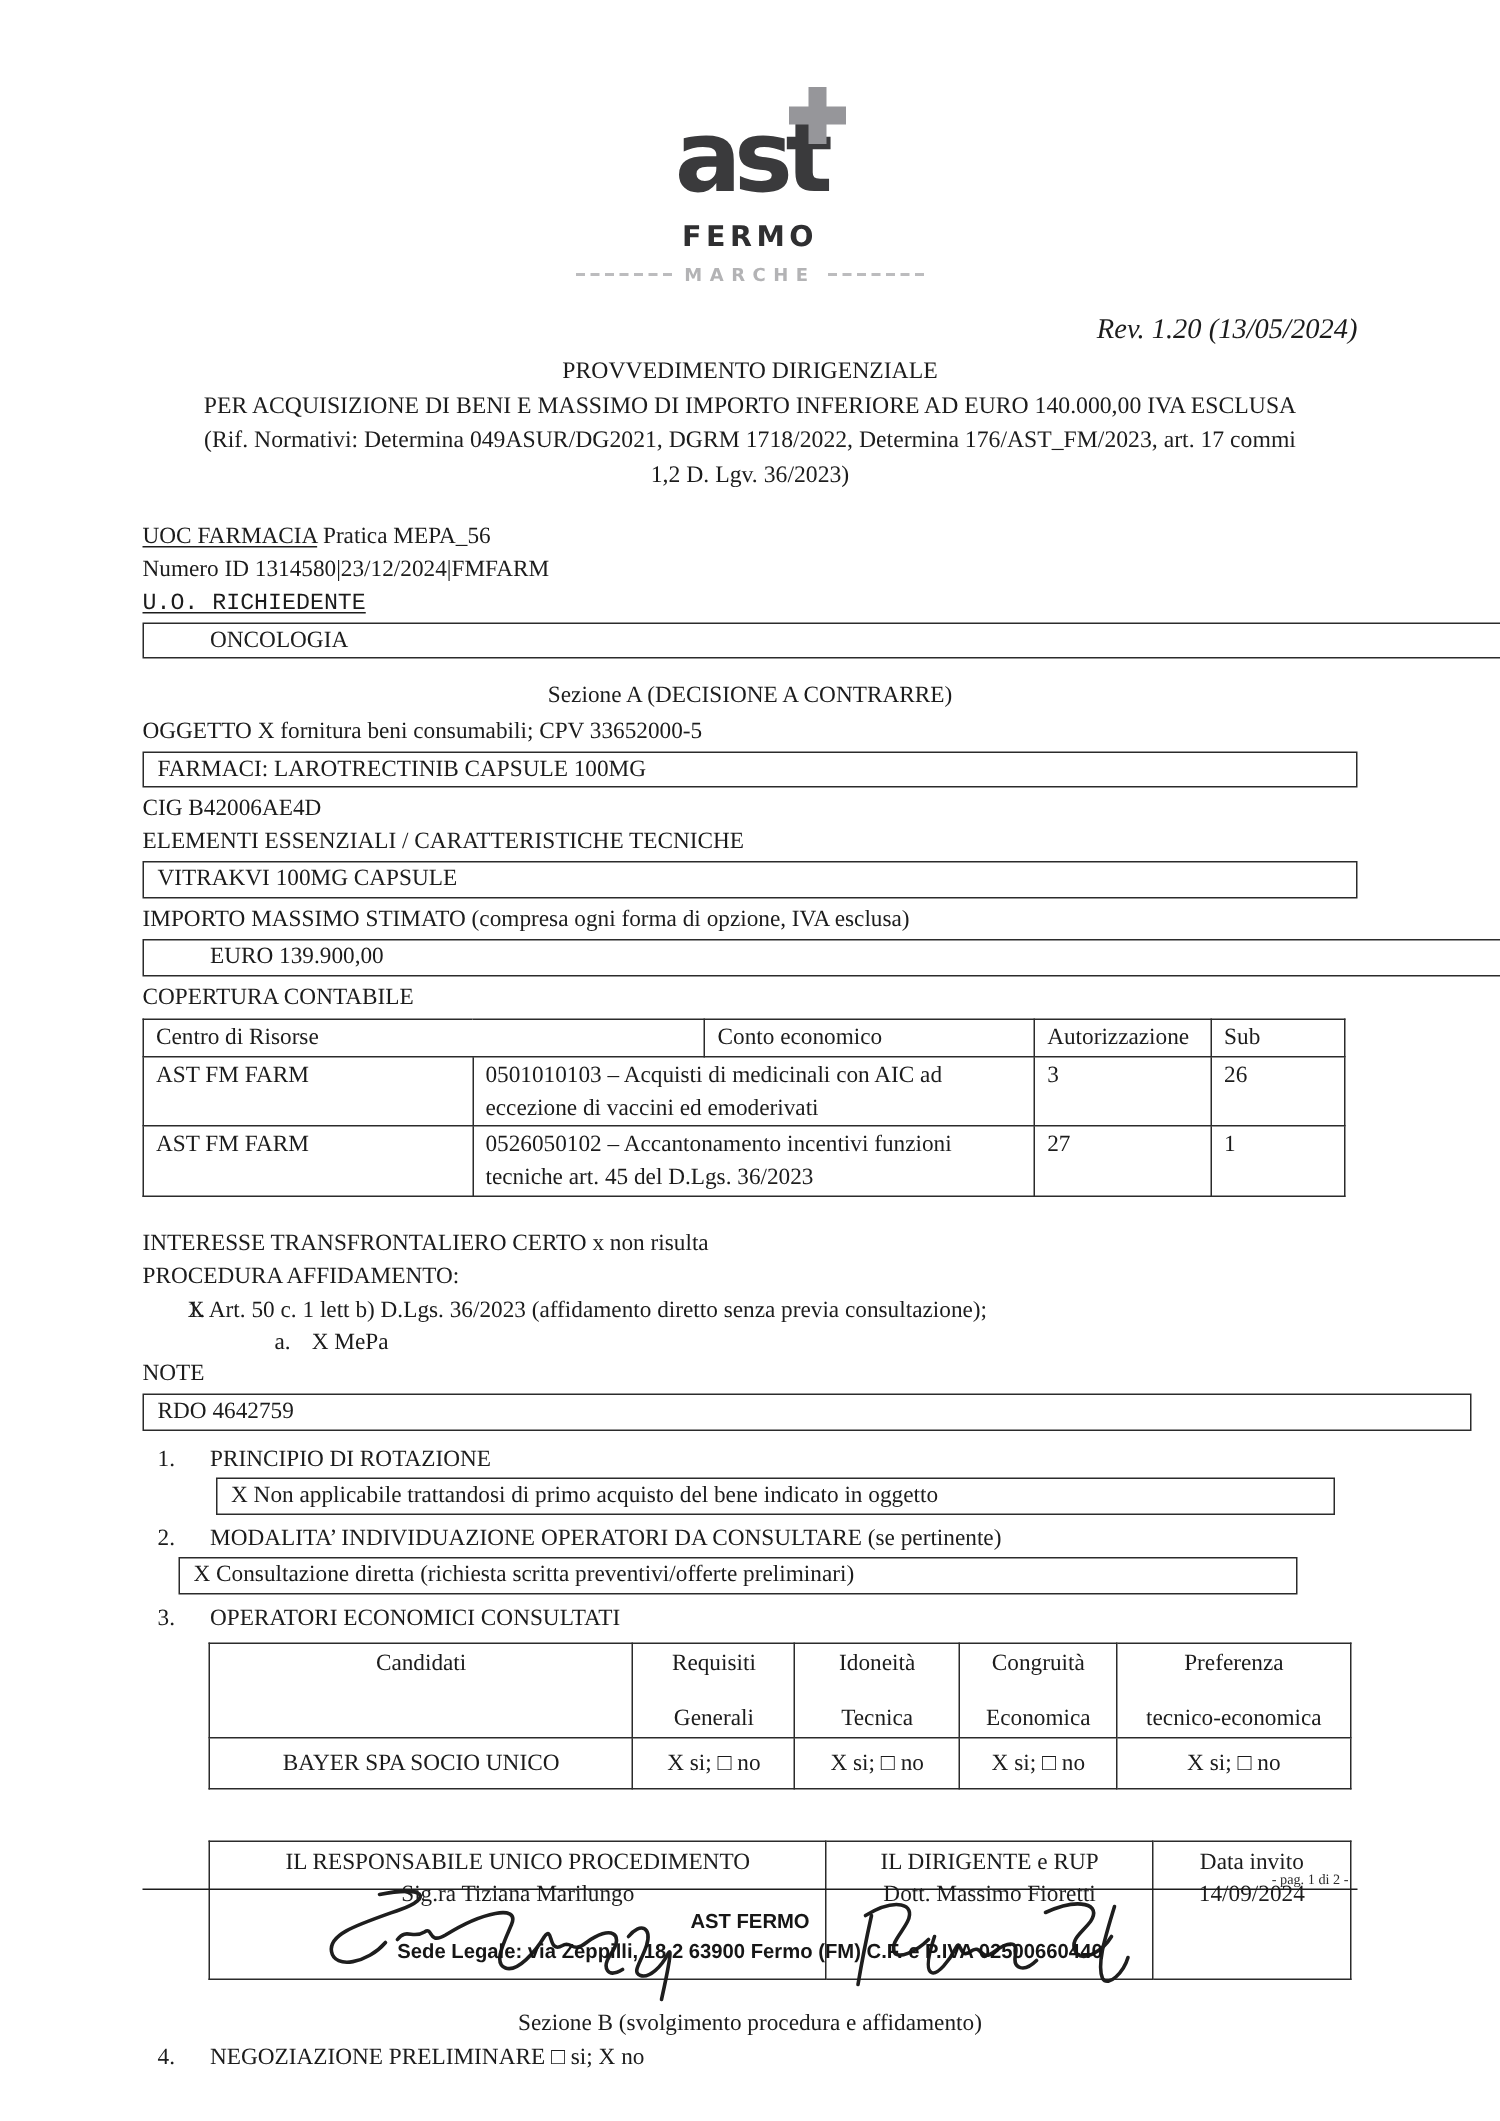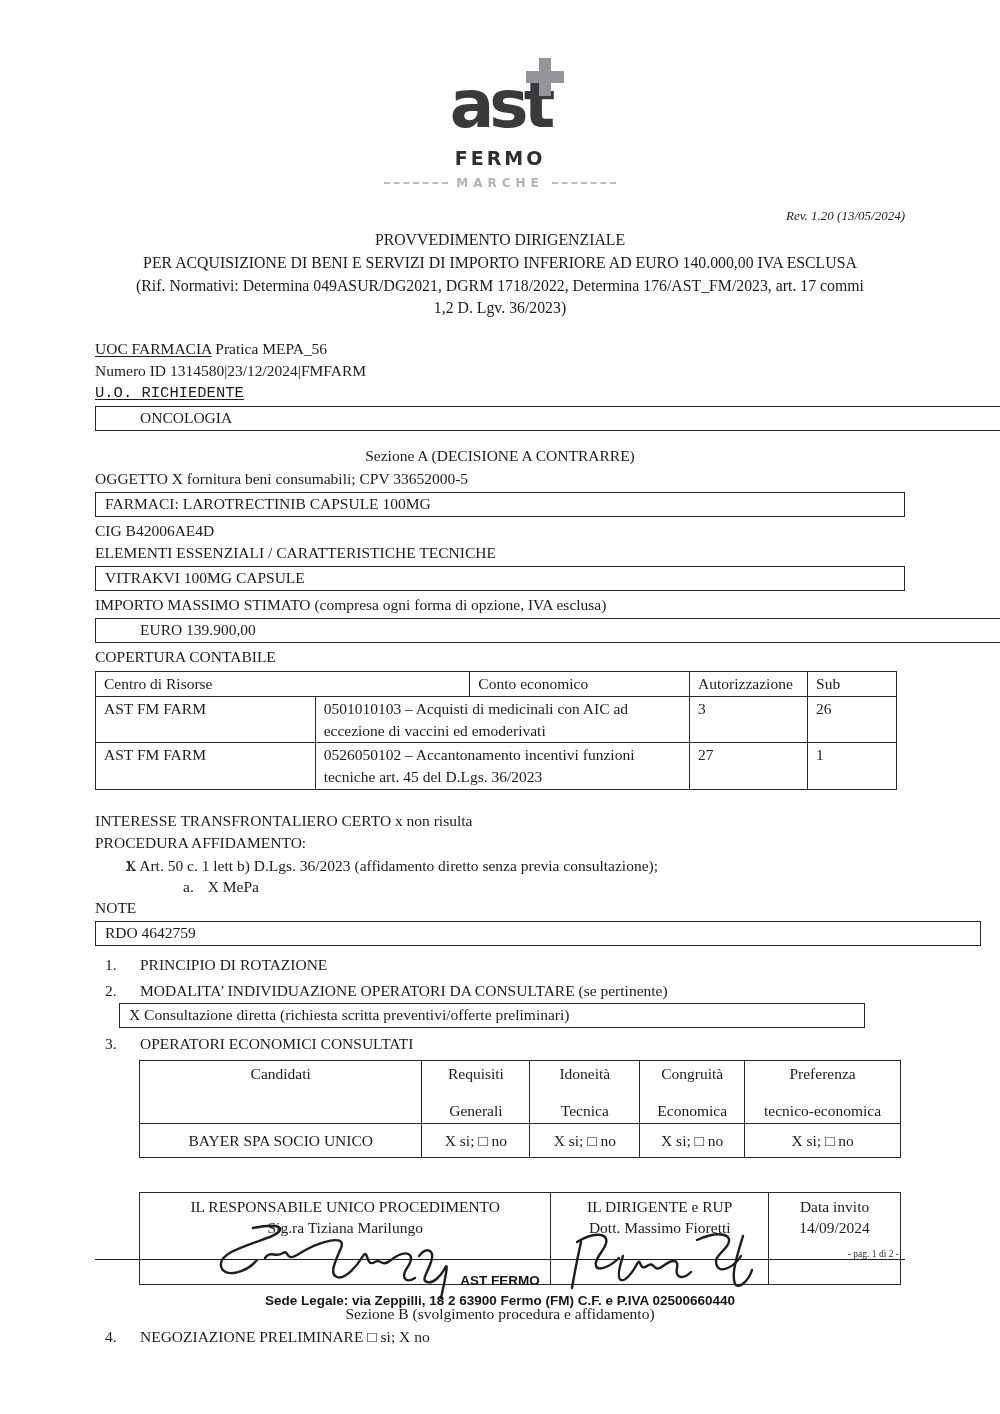--- a/index.html
+++ b/index.html
@@ -30,21 +30,21 @@
     font-weight:800; font-size:19px; letter-spacing:3px; color:#2f2f31;
   }
   .logo-sub { margin-top:3px; display:flex; align-items:center; justify-content:center; gap:8px; }
   .logo-sub .dash { width:64px; border-top:2px dashed #bcbcbe; }
   .logo-sub .txt {
     font-family:"DejaVu Sans","Liberation Sans",sans-serif;
     font-size:12px; letter-spacing:5px; color:#b3b3b5; font-weight:600;
   }
 
   
-  .rev { text-align:right; font-style:italic; font-size:13px; margin-top:16px; }
+  .rev { text-align:right; font-style:italic; font-size:19px; margin-top:16px; }
   .titles { text-align:center; margin-top:4px; font-size:15.8px; }
   .titles div { line-height:1.45; }
   .u { text-decoration:underline; text-underline-offset:2px; }
 
   .line { line-height:1.42; }
 
   .vbox {
     border:1.4px solid #2b2b2b; padding:1px 9px; line-height:1.35;
     margin-top:2px; min-height:23px;
   }
@@ -106,21 +106,21 @@
         <span class="dash"></span>
         <span class="txt">MARCHE</span>
         <span class="dash"></span>
       </div>
     </div>
 
     <div class="rev">Rev. 1.20 (13/05/2024)</div>
 
     <div class="titles">
       <div>PROVVEDIMENTO DIRIGENZIALE</div>
-      <div>PER ACQUISIZIONE DI BENI E SERVIZI DI IMPORTO INFERIORE AD EURO 140.000,00 IVA ESCLUSA</div>
+      <div>PER ACQUISIZIONE DI BENI E MASSIMO DI IMPORTO INFERIORE AD EURO 140.000,00 IVA ESCLUSA</div>
       <div>(Rif. Normativi: Determina 049ASUR/DG2021, DGRM 1718/2022, Determina 176/AST_FM/2023, art. 17 commi</div>
       <div>1,2 D. Lgv. 36/2023)</div>
     </div>
 
     <div class="line" style="margin-top:18px;">
       <span class="u">UOC FARMACIA</span><span> Pratica MEPA_56</span>
     </div>
     <div class="line">Numero ID 1314580|23/12/2024|FMFARM</div>
 
     <div class="line" style="font-family:Liberation Mono, monospace;">
@@ -180,20 +180,21 @@
       <span style="padding-left:14px;">X MePa</span>
     </div>
 
     <div class="line">NOTE</div>
     <div class="vbox" style="width:886px;">RDO 4642759</div>
 
     <div class="num-item" style="margin-top:8px;">
       <span class="n">1.</span>
       <span>PRINCIPIO DI ROTAZIONE</span>
     </div>
+    <div class="vbox" style="margin-left:49px; width:746px;">X Non applicabile trattandosi di primo acquisto del bene indicato in oggetto</div>
 
     <div class="num-item">
       <span class="n">2.</span>
       <span>MODALITA’ INDIVIDUAZIONE OPERATORI DA CONSULTARE (se pertinente)</span>
     </div>
     <div class="vbox" style="margin-left:24px; width:746px;">X Consultazione diretta (richiesta scritta preventivi/offerte preliminari)</div>
 
     <div class="num-item">
       <span class="n">3.</span>
       <span>OPERATORI ECONOMICI CONSULTATI</span>

